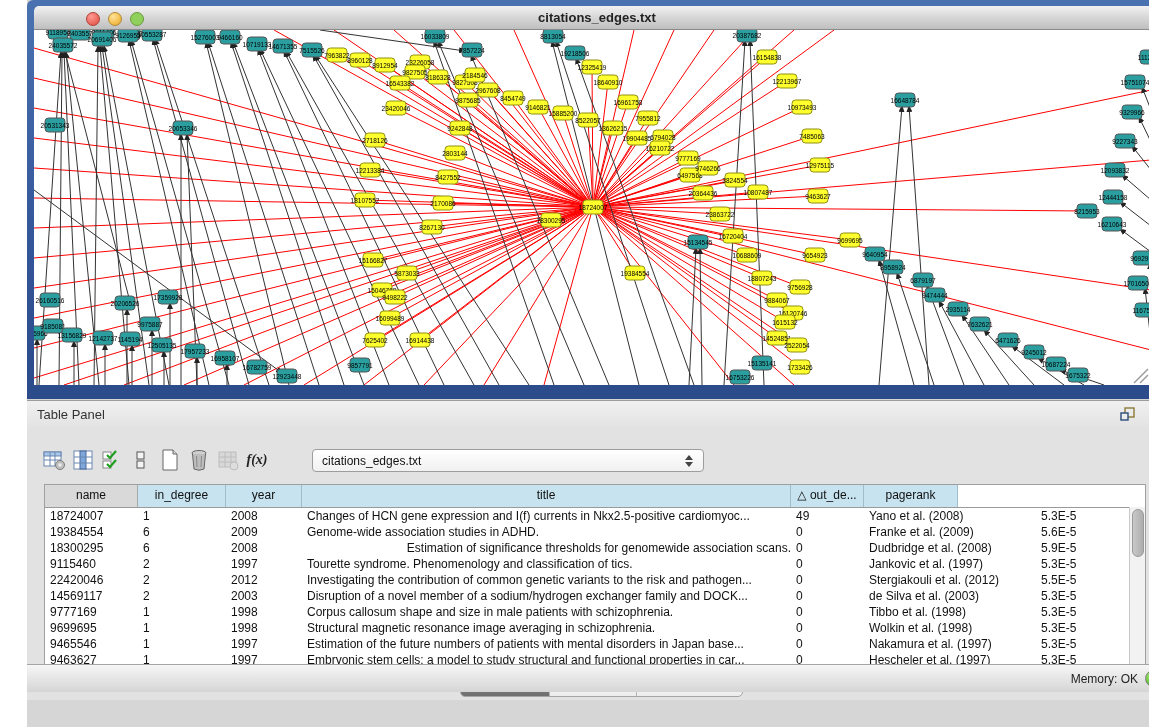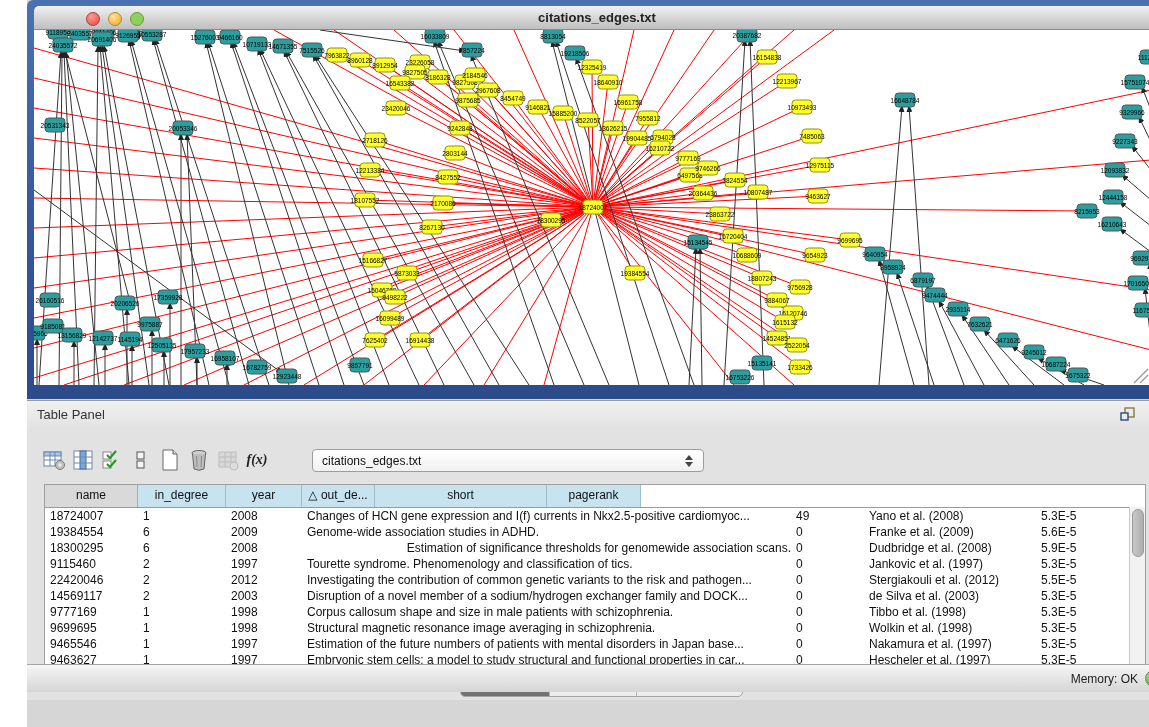--- a/index.html
+++ b/index.html
@@ -611,22 +611,22 @@
         <div class="dd-up"></div>
           <div class="dd-down"></div>
       </div>
     </div>
 
     <div class="table-wrap">
       <div class="thead" id="thead">
           <div class="th namecol" style="width: 93px;">name</div>
           <div class="th" style="width: 88px;">in_degree</div>
           <div class="th" style="width: 76px;">year</div>
+          <div class="th" style="width: 489px;">title</div>
           <div class="th" style="width: 73px;">△ out_de...</div>
-          <div class="th" style="width: 172px;">short</div>
           <div class="th" style="width: 94px;">pagerank</div>
         </div>
       <div class="tbody" id="tbody">
           <div class="tr">
             <div class="td" style="width: 93px;">18724007</div>
             <div class="td" style="width: 88px;">1</div>
             <div class="td" style="width: 76px;">2008</div>
             <div class="td" style="width: 489px;">Changes of HCN gene expression and I(f) currents in Nkx2.5-positive cardiomyoc...</div>
             <div class="td" style="width: 73px;">49</div>
             <div class="td" style="width: 172px;">Yano et al. (2008)</div>

